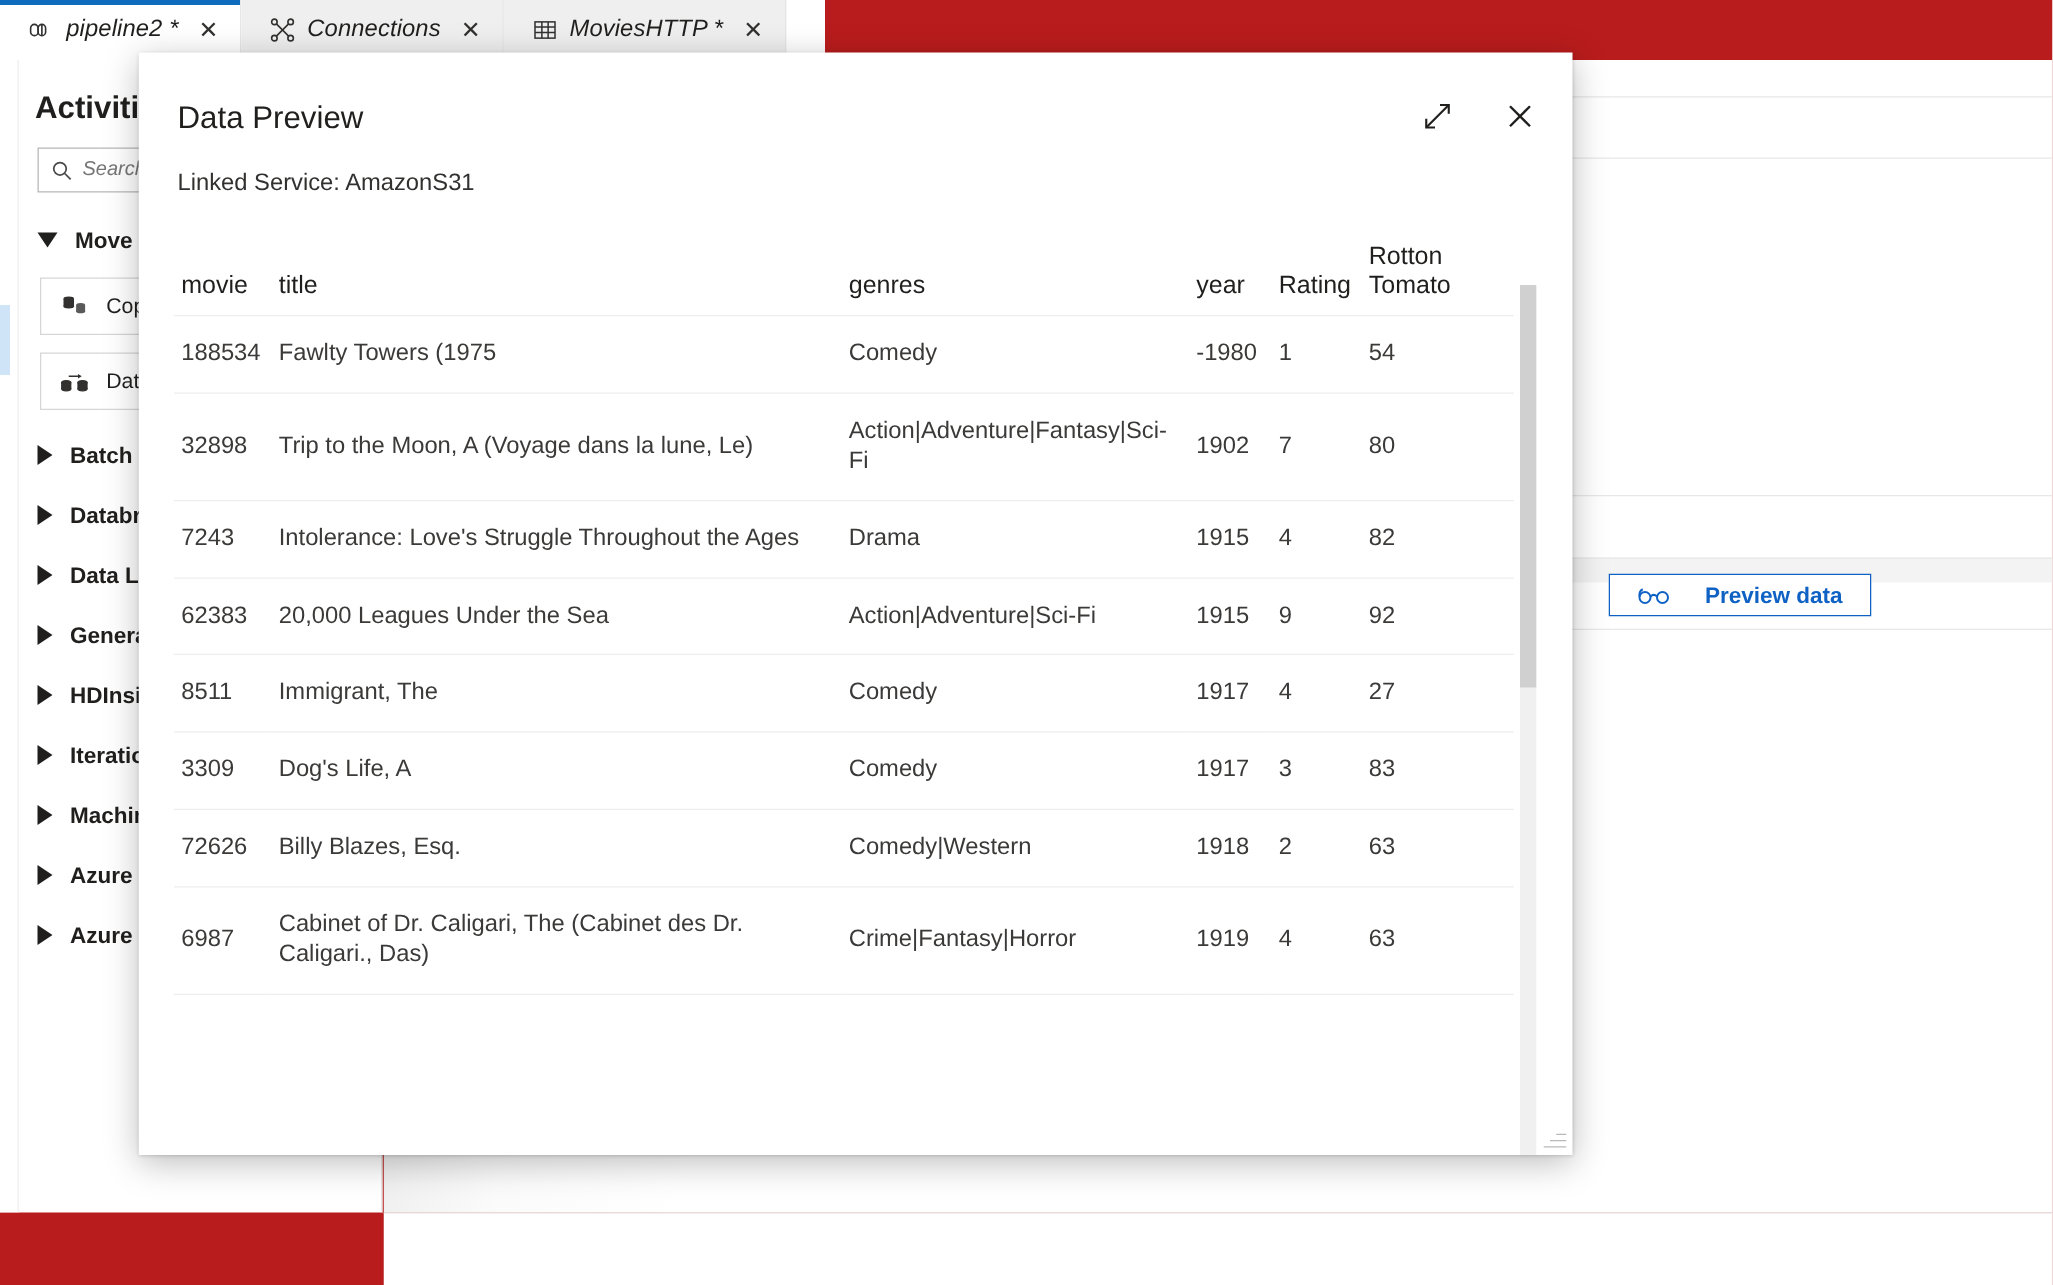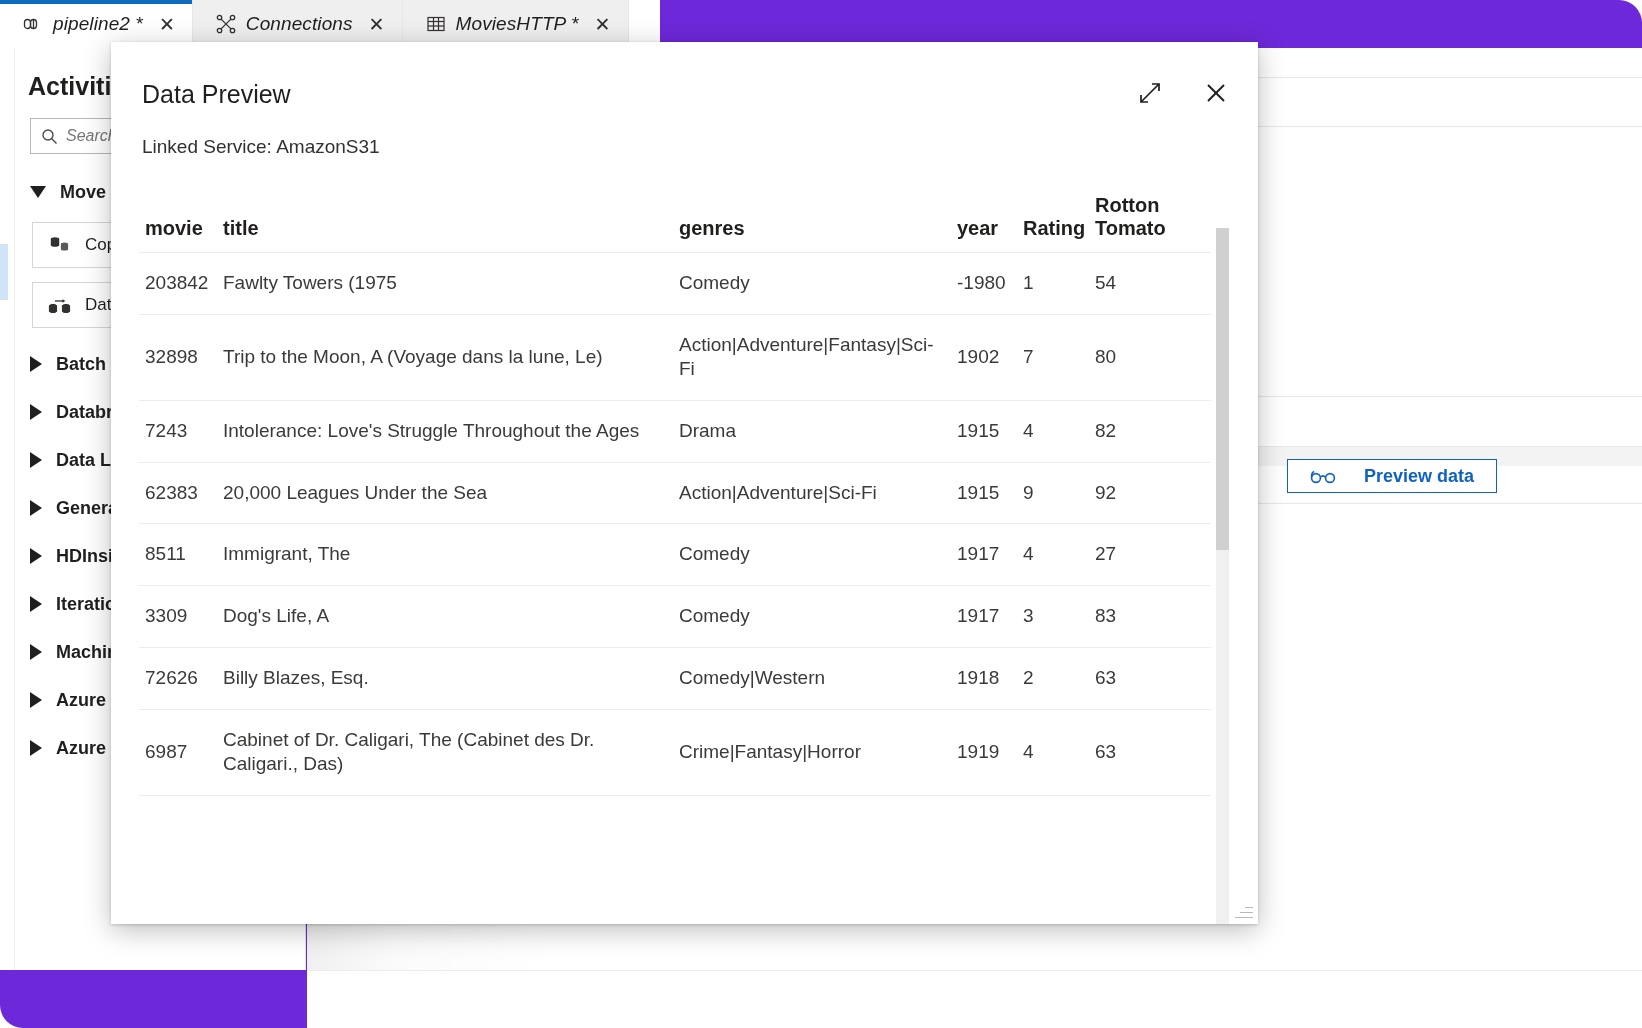--- a/index.html
+++ b/index.html
@@ -8,22 +8,21 @@
     width: 1642px; height: 1028px;
     overflow: hidden;
     background: #ffffff;
     font-family: "Liberation Sans", sans-serif;
     -webkit-font-smoothing: antialiased;
   }
   #app {
     position: relative;
     width: 1642px;
     height: 1028px;
-    background: #6d28d9;
-    border-radius: 23px;
+    background: #b91c1c;
   }
 
   
   .tabstrip {
     position: absolute;
     top: 0; left: 0;
     width: 660px;
     height: 48px;
     display: flex;
     align-items: stretch;
@@ -264,21 +263,21 @@
     height: 714px;
     overflow: hidden;
   }
   table.preview {
     width: 1072px;
     border-collapse: collapse;
     table-layout: fixed;
   }
   table.preview th {
     font-size: 20px;
-    font-weight: 700;
+    font-weight: 400;
     color: #201f1e;
     text-align: left;
     vertical-align: bottom;
     padding: 8px 6px 12px 6px;
     border-bottom: 1px solid #ededed;
     line-height: 1.15;
   }
   table.preview td {
     font-size: 19px;
     color: #3b3a39;
@@ -527,21 +526,21 @@
             <th>movie</th>
             <th>title</th>
             <th>genres</th>
             <th>year</th>
             <th>Rating</th>
             <th>Rotton Tomato</th>
           </tr>
         </thead>
         <tbody>
           <tr>
-            <td>203842</td>
+            <td>188534</td>
             <td>Fawlty Towers (1975</td>
             <td>Comedy</td>
             <td>-1980</td>
             <td>1</td>
             <td>54</td>
           </tr>
           <tr>
             <td>32898</td>
             <td>Trip to the Moon, A (Voyage dans la lune, Le)</td>
             <td>Action|Adventure|Fantasy|Sci-Fi</td>

